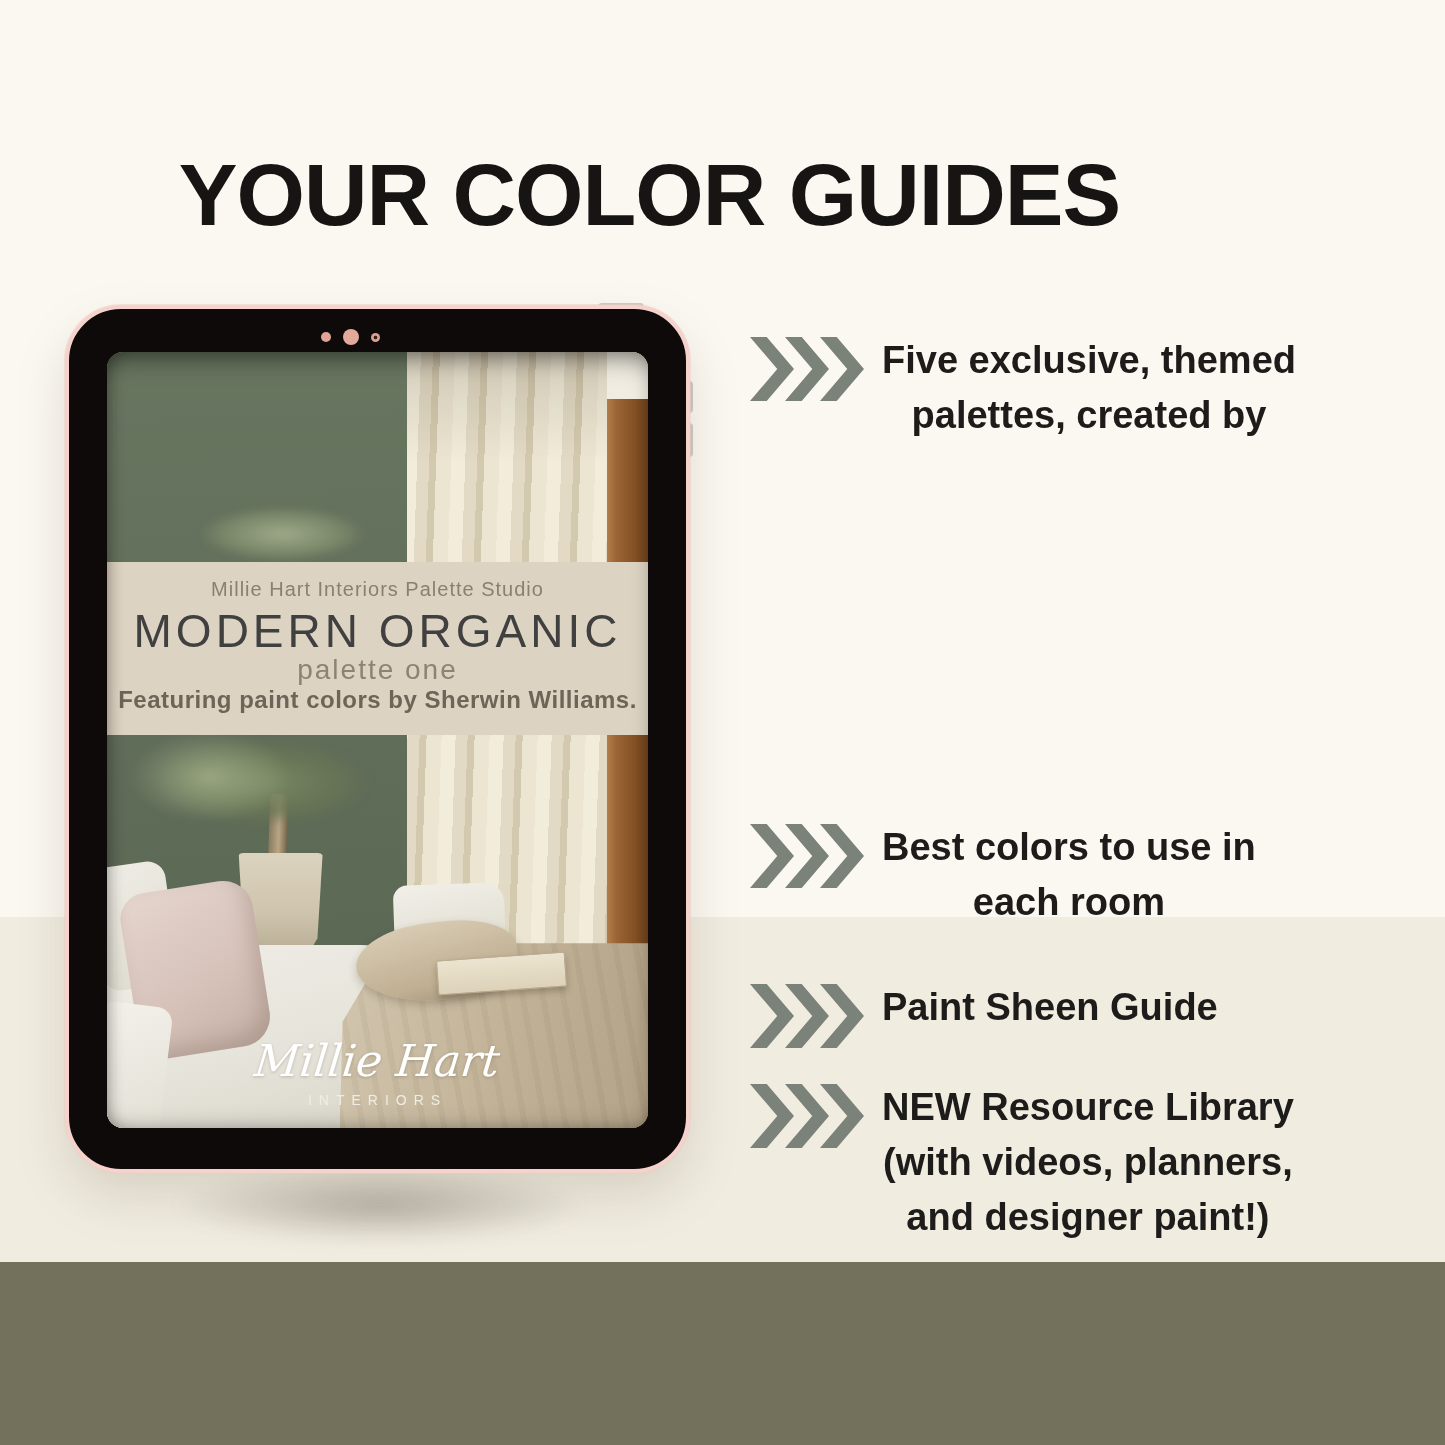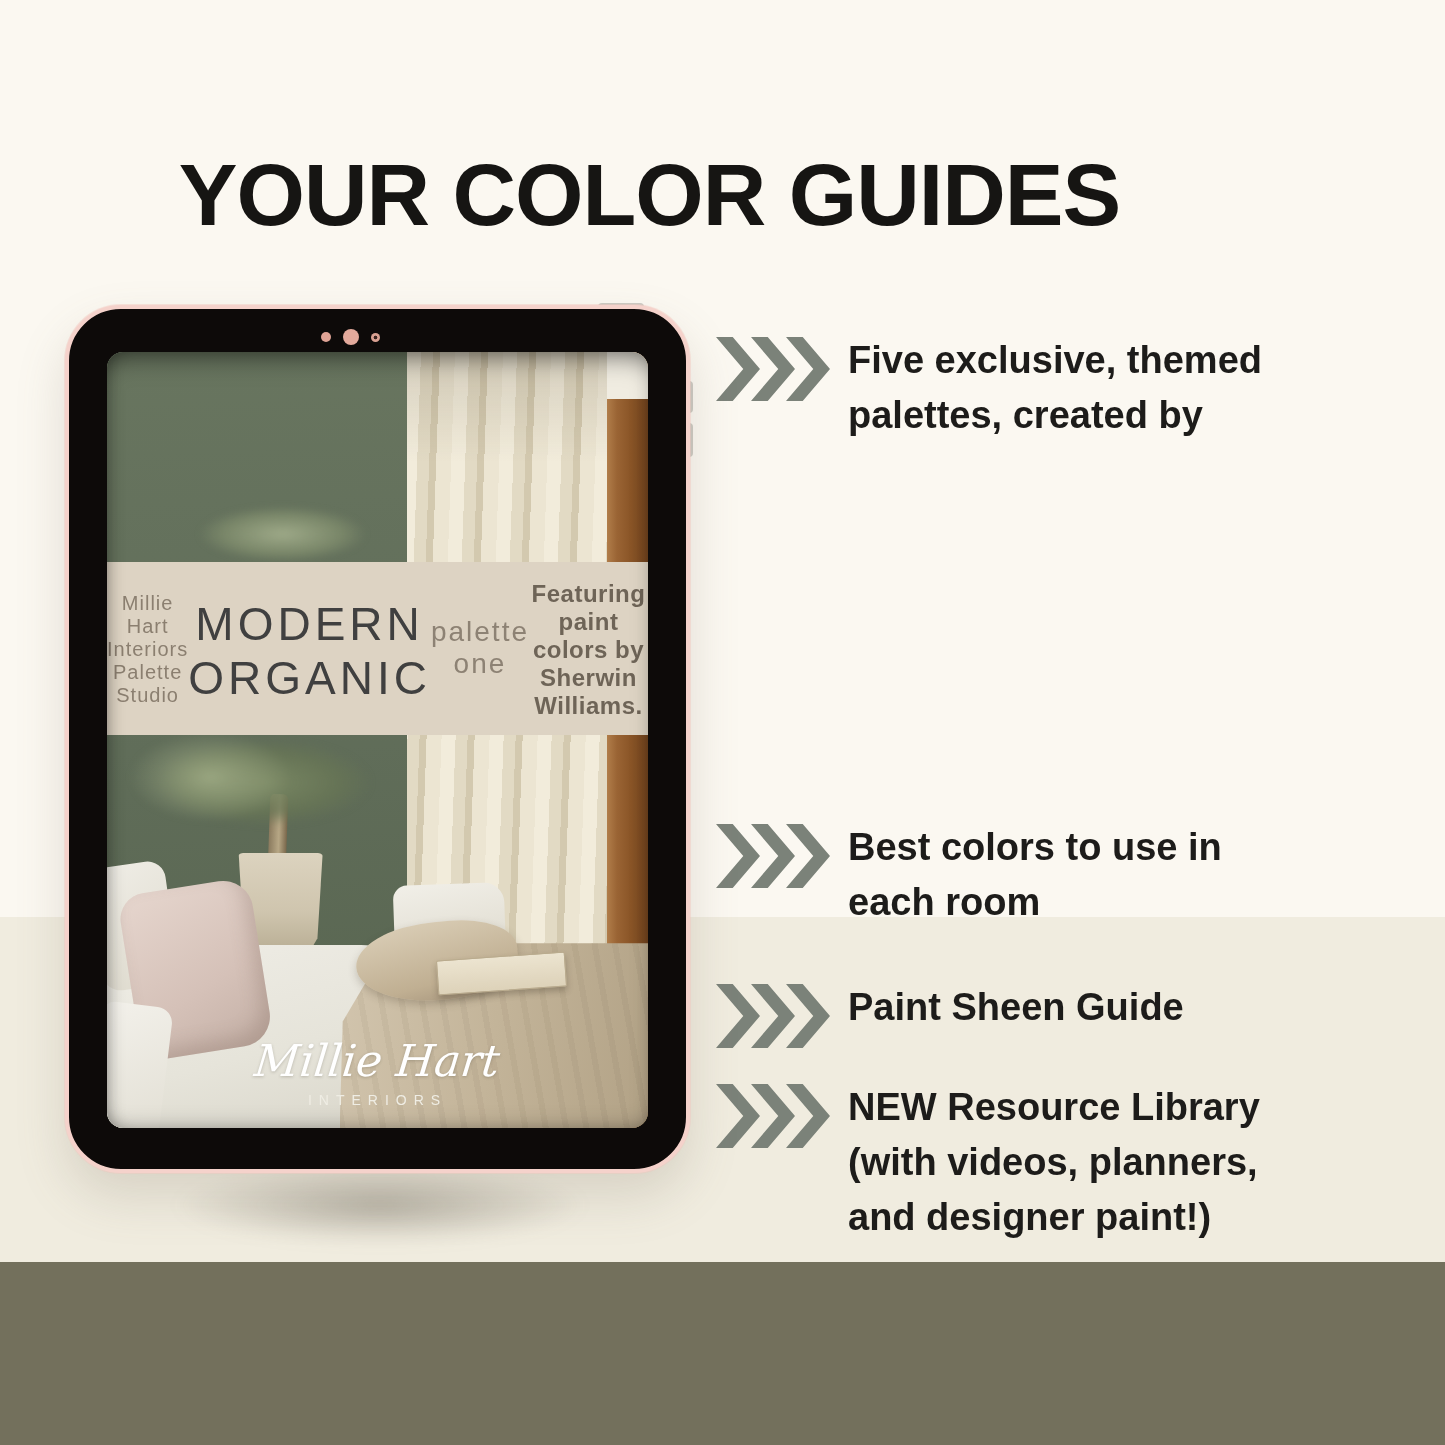--- a/index.html
+++ b/index.html
@@ -97,36 +97,36 @@
     background:linear-gradient(150deg,#f0eee7,#ddd9cc); border-radius:18px; transform:rotate(-8deg);}
   .pillow-blush{position:absolute; left:4%; top:68.8%; width:24.5%; height:21.5%;
     background:linear-gradient(155deg,#e6d6ce 0%,#d5c1b8 60%,#c3afa5 100%);
     border-radius:26px 30px 30px 20px; transform:rotate(-9deg);
     box-shadow:inset -8px -10px 18px rgba(120,95,85,0.25);}
   .pillow-low{position:absolute; left:-2.5%; top:84%; width:13.5%; height:17%;
     background:linear-gradient(150deg,#f3f1eb,#e2dfd4); border-radius:16px; transform:rotate(7deg);}
 
   
   .banner{position:absolute; left:0; top:27.1%; width:100%; height:22.3%;
-    background:#ddd3c3; z-index:30; display:flex; flex-direction:row;
-    align-items:center; justify-content:space-between; padding:16px 0 14px 0; box-sizing:border-box;
+    background:#ddd3c3; z-index:30; display:flex; flex-direction:column;
+    align-items:center; justify-content:space-between; padding:16px 0 21px 0; box-sizing:border-box;
     text-align:center;}
   .banner .studio{font-size:20px; letter-spacing:1px; color:#8b7f70; font-weight:400;}
   .banner .cover-title{font-size:46px; letter-spacing:4px; color:#404040; font-weight:400; margin-top:2px;}
   .banner .cover-sub{font-size:28px; letter-spacing:2px; color:#8d8274; font-weight:400; margin-top:-4px;}
   .banner .featuring{font-size:24px; letter-spacing:0.5px; color:#6e6457; font-weight:700;}
 
   
   .signature{position:absolute; left:0; bottom:2.6%; width:100%; text-align:center; z-index:35;}
   .sig-script{font-family:"DejaVu Serif", serif; font-style:italic; font-size:44px; color:#ffffff;
     text-shadow:0 1px 3px rgba(60,55,45,0.25); transform:skewX(-6deg); display:inline-block;}
   .sig-word{font-size:14px; letter-spacing:7px; color:#efede4; margin-top:6px; font-weight:400;}
 
   
-  .bullet{position:absolute; left:716px; display:flex; align-items:flex-start;}
+  .bullet{position:absolute; left:750px; display:flex; align-items:flex-start;text-align:center;}
   .chevrons{display:flex; margin-top:4px; width:118px; flex:0 0 118px;}
   .chev{width:44px; height:64px; background:#7b8279; margin-right:-9px;
     clip-path:polygon(0% 0%, 38% 0%, 100% 50%, 38% 100%, 0% 100%, 62% 50%);}
   .bullet-text{margin-left:14px; font-size:38px; line-height:55px; font-weight:700; color:#1d1c1a;}
   .b1{top:333px;} .b2{top:524px;} .b3{top:820px;} .b4{top:980px;} .b5{top:1080px;}
 </style>
 </head>
 <body>
 
 <div class="stage">

